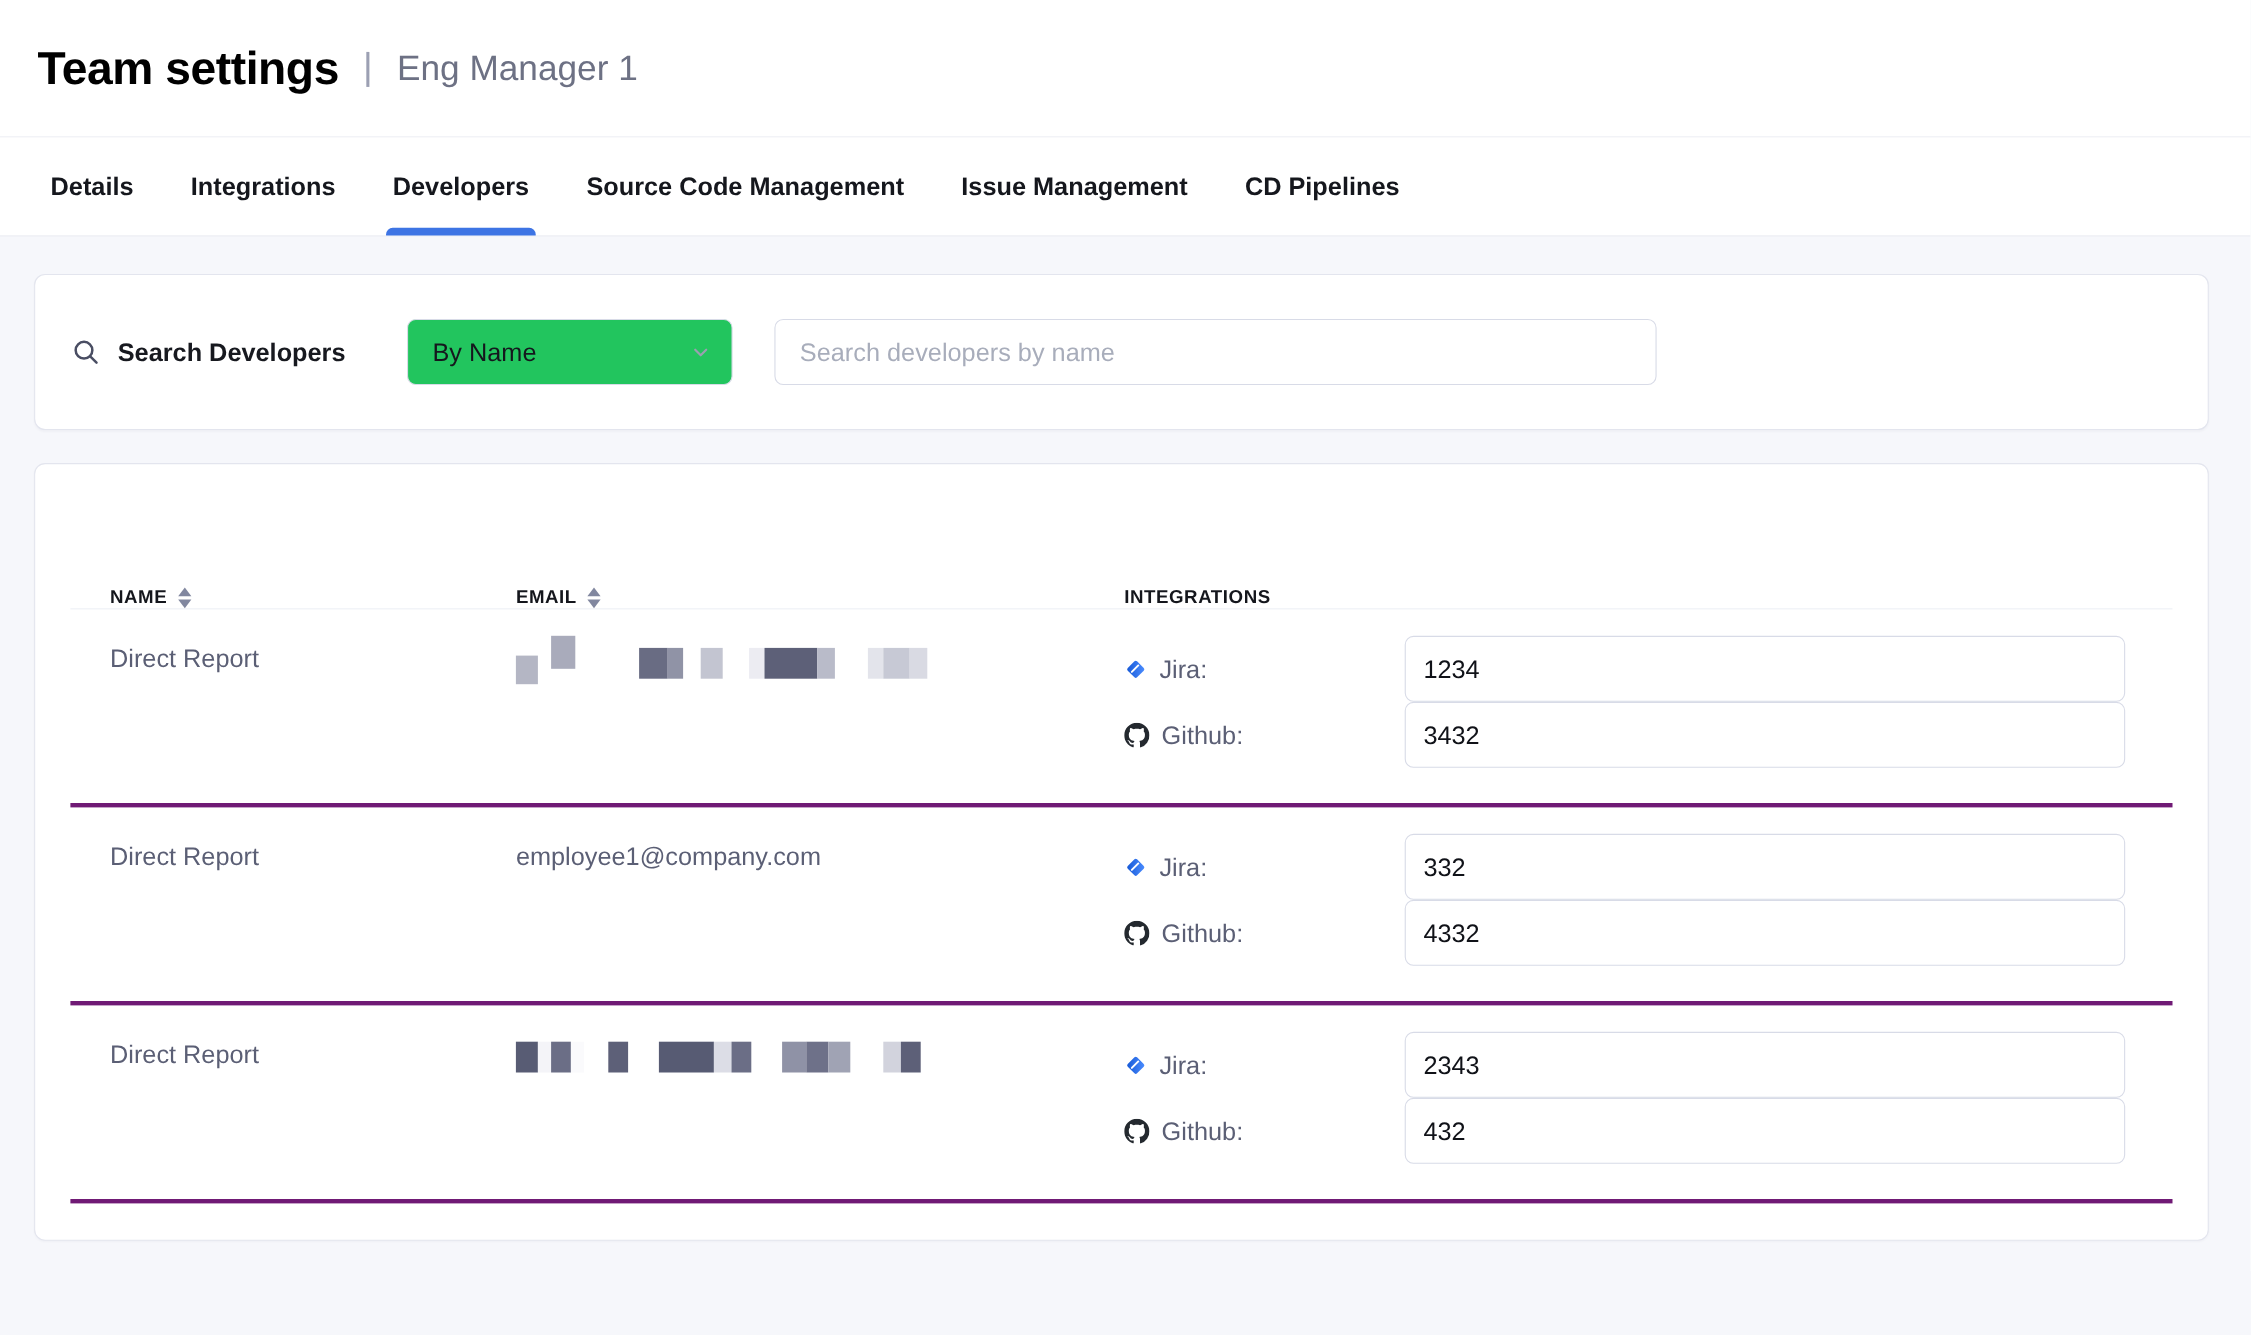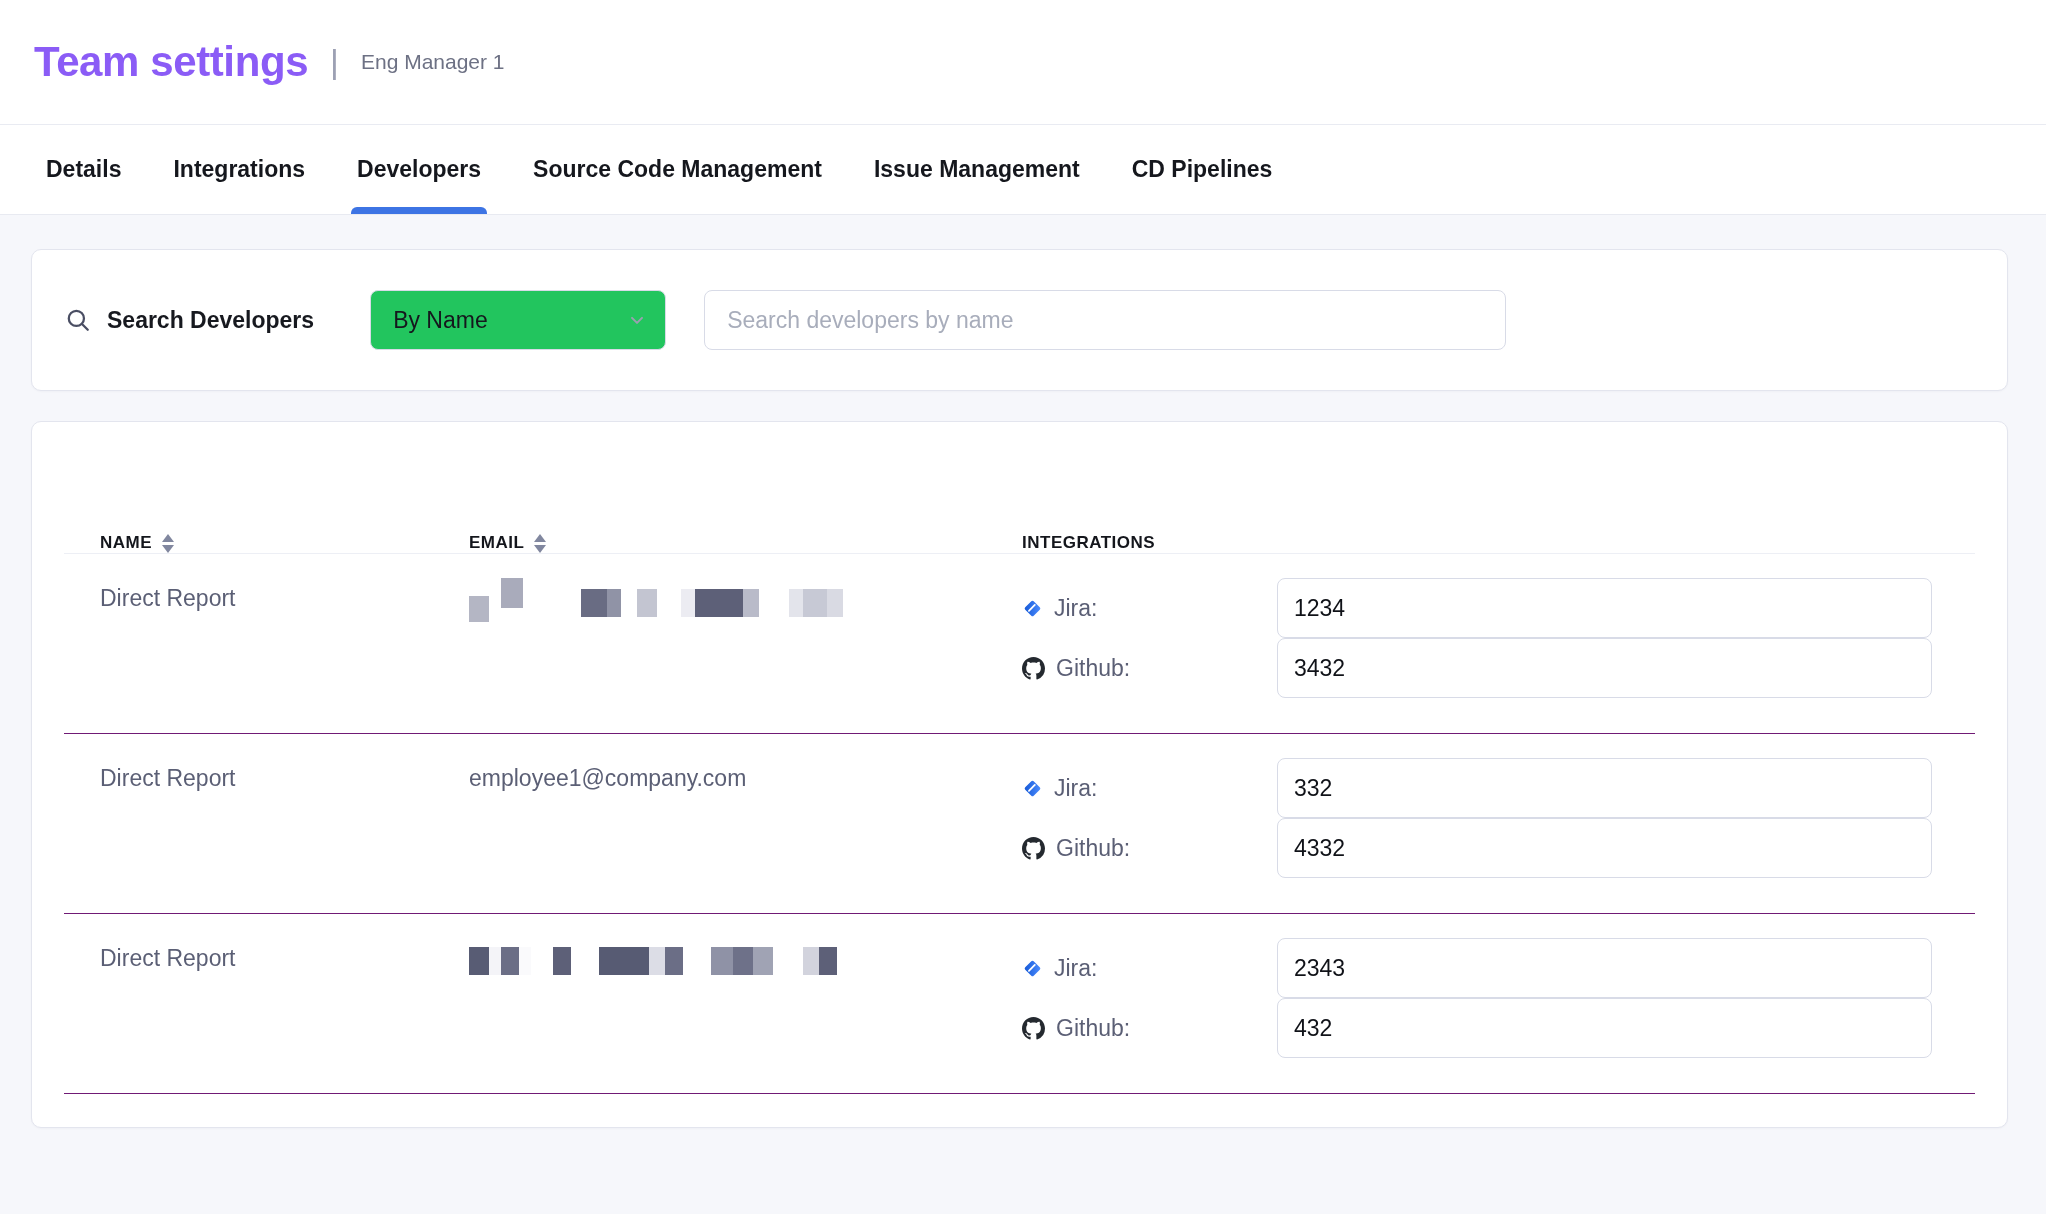--- a/index.html
+++ b/index.html
@@ -8,23 +8,23 @@
     background:#f6f7fb;
     font-family:"Liberation Sans", sans-serif;
     color:#15171d;
     overflow:hidden;
   }
   
   .app-header {
     background:#fff; height:125px; display:flex; align-items:center;
     padding:0 34px; gap:22px; border-bottom:1px solid #e9ebf2;
   }
-  .page-title { font-size:42px; font-weight:700; color:#8b5cf6; letter-spacing:-0.4px; }
+  .page-title { font-size:42px; font-weight:700; color:#000000; letter-spacing:-0.4px; }
   .title-divider { font-size:34px; font-weight:300; color:#9ca0b3; transform:translateY(-1px); }
-  .page-subtitle { font-size:21px; color:#6d7184; }
+  .page-subtitle { font-size:32px; color:#6d7184; }
   
   .tab-bar {
     background:#fff; height:90px; display:flex; gap:52px; padding:0 46px;
     border-bottom:1px solid #e8eaf1;
   }
   .tab {
     position:relative; display:flex; align-items:center;
     font-size:23px; font-weight:700; color:#15171d; cursor:pointer; white-space:nowrap;
   }
   .tab.active::after {
@@ -61,21 +61,21 @@
   .th {
     font-size:17px; font-weight:700; color:#14161c; letter-spacing:0.5px;
     display:flex; align-items:center; gap:10px;
   }
   .col-name { flex:0 0 405px; padding-left:36px; }
   .col-email { flex:0 0 553px; }
   .col-int { flex:1 1 auto; }
   .sort-icon { display:inline-flex; flex-direction:column; gap:3px; cursor:pointer; }
   .tri-up { width:0; height:0; border-left:6px solid transparent; border-right:6px solid transparent; border-bottom:8px solid #81879f; }
   .tri-down { width:0; height:0; border-left:6px solid transparent; border-right:6px solid transparent; border-top:8px solid #81879f; }
-  .trow { display:flex; border-bottom:1px solid #701a75; min-height:180px; }
+  .trow { display:flex; border-bottom:4px solid #701a75; min-height:180px; }
   .cell-name, .cell-email { padding-top:31px; font-size:23px; color:#5b5f75; }
   .cell-int { padding-top:24px; display:flex; flex-direction:column; }
   .int-row { display:flex; align-items:center; }
   .int-label { width:255px; display:flex; align-items:center; gap:11px; font-size:23px; color:#5b5f75; }
   .int-input {
     width:655px; height:60px; border:1px solid #d8dbe7; border-radius:8px;
     padding:0 16px; font-size:23px; color:#101218; background:#fff; outline:none;
     font-family:"Liberation Sans", sans-serif;
   }
   .redacted { display:flex; align-items:center; height:32px; }

